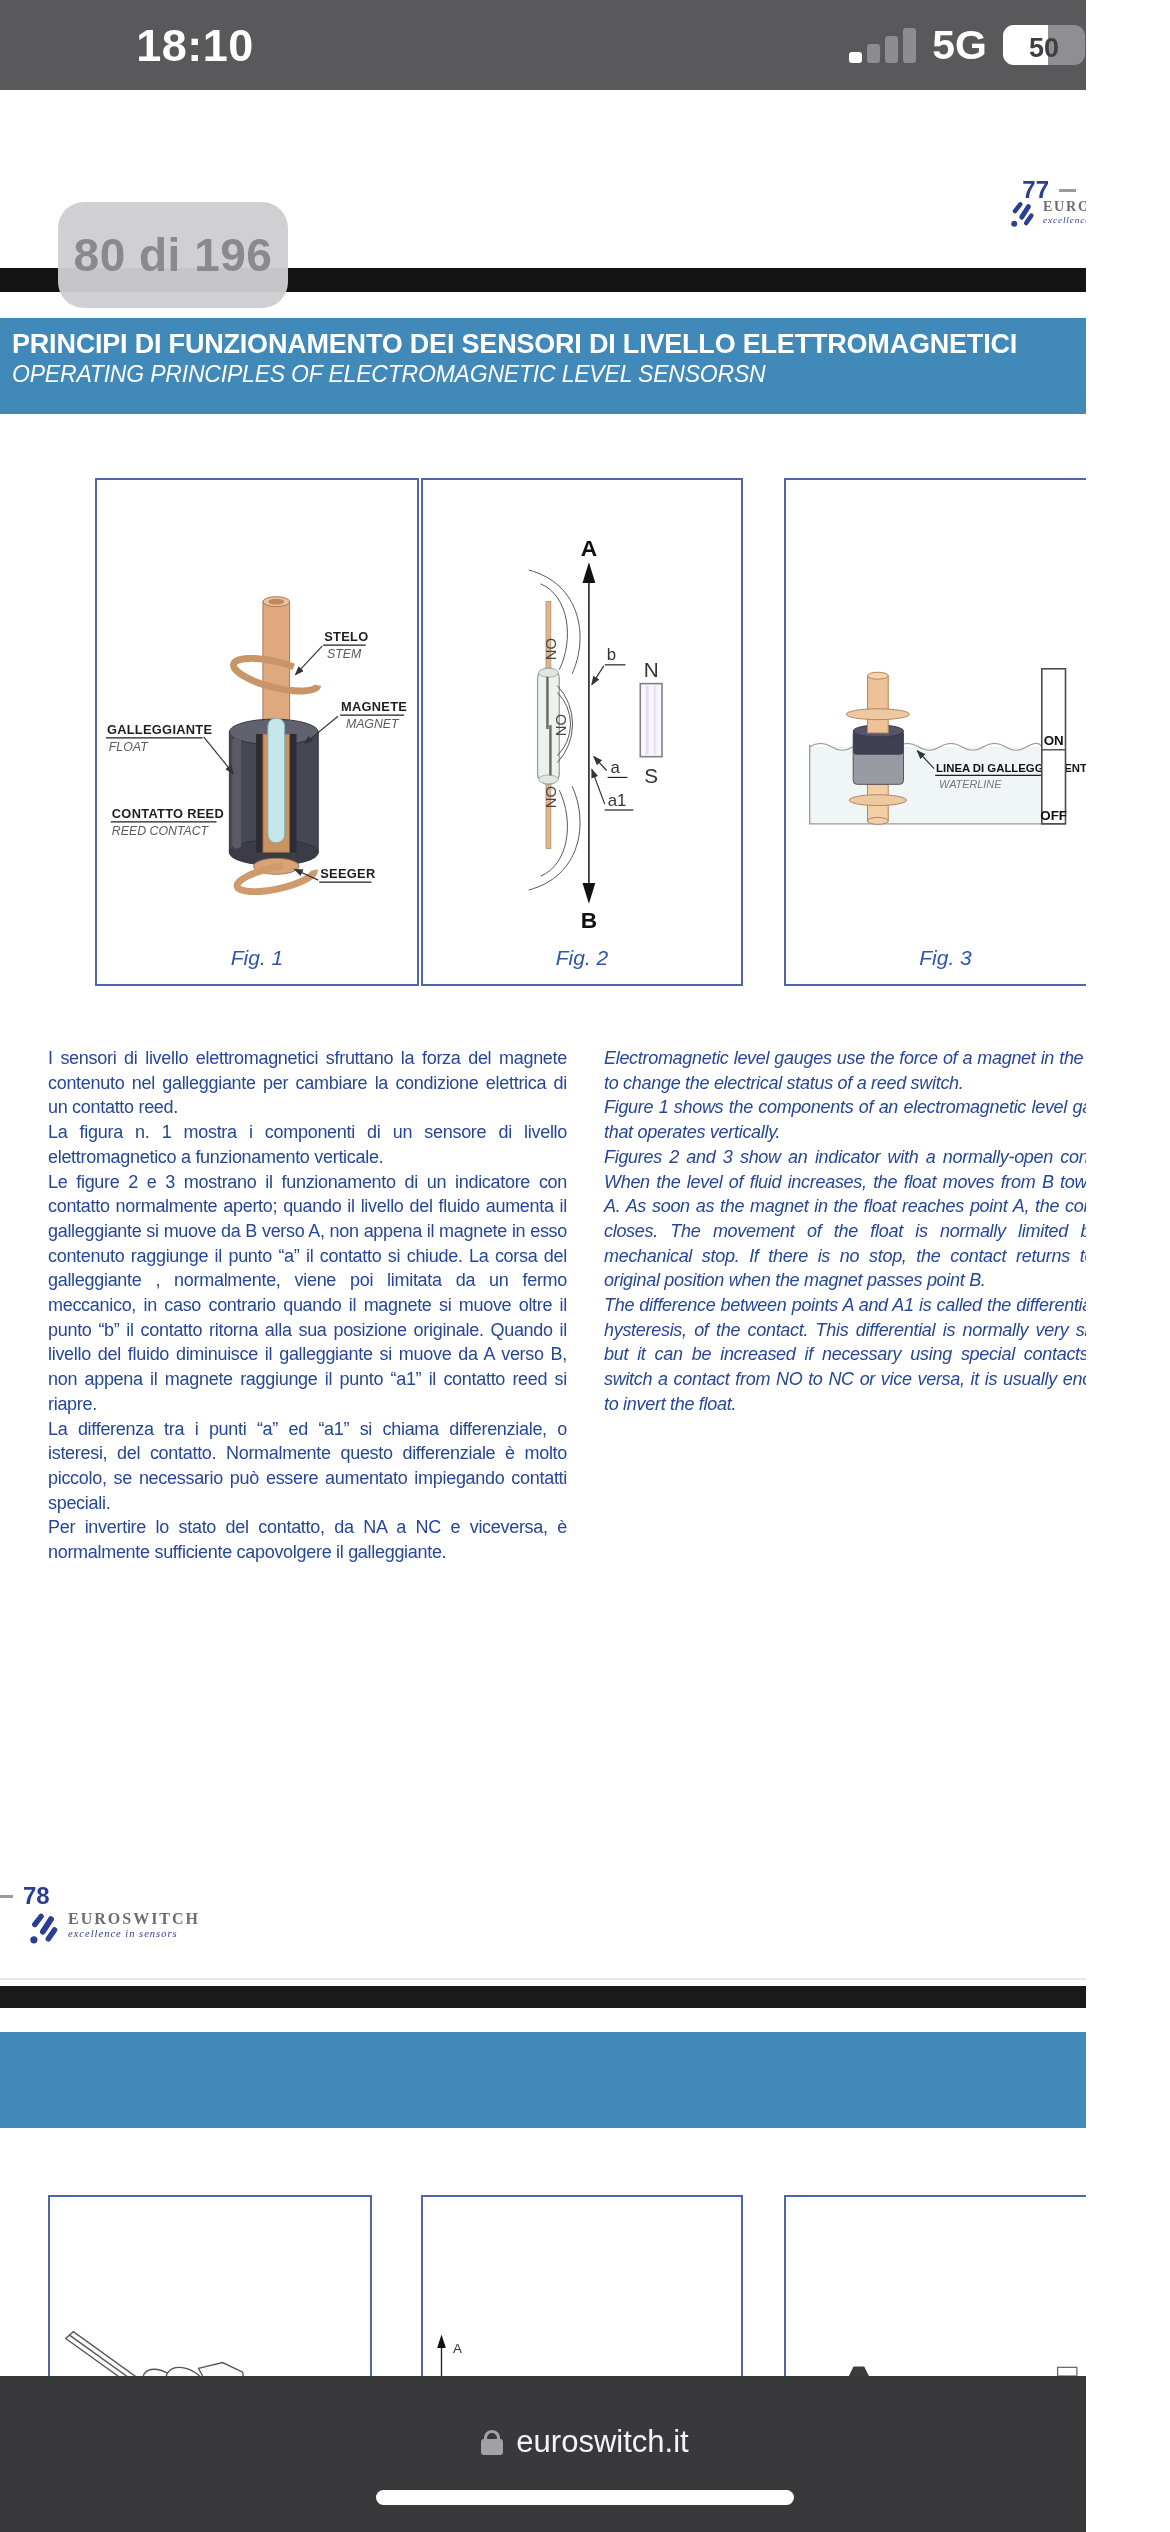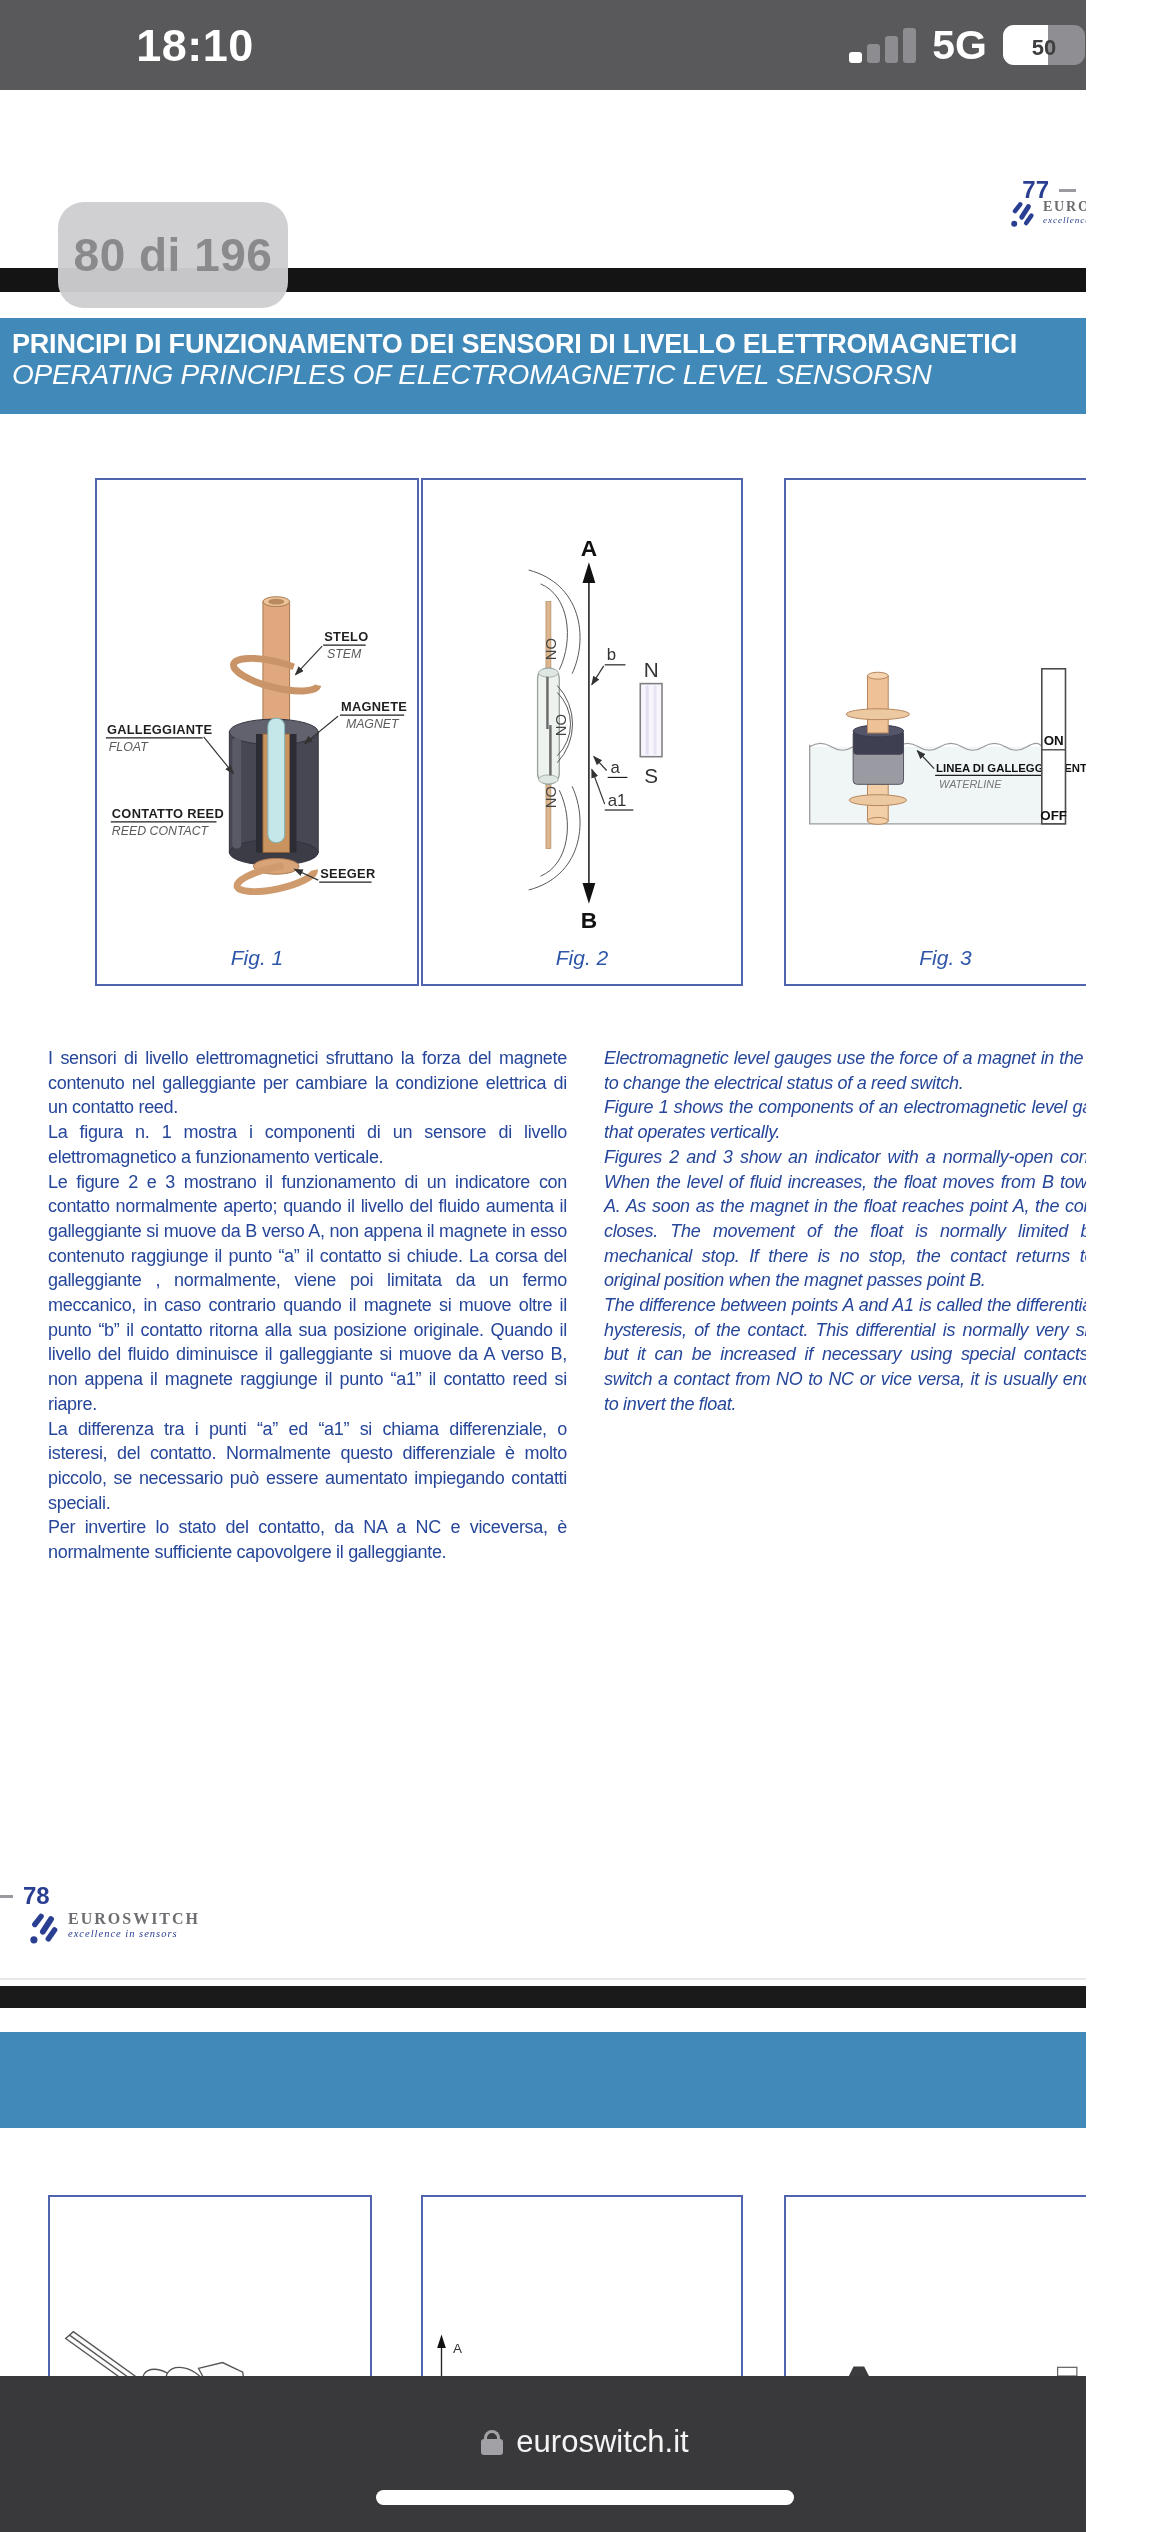--- a/index.html
+++ b/index.html
@@ -13,21 +13,21 @@
   .sb-right{position:absolute;right:78px;top:0;height:90px;display:flex;align-items:center;gap:16px;}
   .bars{display:flex;align-items:flex-end;gap:5px;height:36px;}
   .bars span{width:13px;border-radius:3px;background:#8d8d91;display:block;}
   .bars .b1{height:11px;background:#fff;}
   .bars .b2{height:19px;} .bars .b3{height:27px;} .bars .b4{height:35px;}
   .sb-net{font-size:41px;font-weight:700;}
   .batt-wrap{display:flex;align-items:center;}
   .batt{position:relative;width:82px;height:40px;border-radius:11px;background:#8f8f93;overflow:hidden;}
   .batt-fill{position:absolute;left:0;top:0;bottom:0;width:55%;background:#fff;}
   .batt-label{position:absolute;inset:0;display:flex;align-items:center;justify-content:center;
-              font-size:22px;font-weight:800;color:#3f3f42;margin-top:6px;}
+              font-size:27px;font-weight:800;color:#3f3f42;margin-top:6px;}
   .batt-nub{width:5px;height:15px;background:#8f8f93;border-radius:0 4px 4px 0;margin-left:2px;}
 
   
   .pn-top{position:absolute;top:176px;right:10px;display:flex;align-items:center;gap:10px;
           color:#2b3f92;font-weight:700;font-size:24px;}
   .pn-bottom{position:absolute;left:0;top:1882px;display:flex;align-items:center;gap:10px;
              color:#2b3f92;font-weight:700;font-size:24px;}
   .pn-dash{height:3px;background:#9a9aa0;}
   .pn-dash.t{width:17px;} .pn-dash.b{width:13px;}
 
@@ -46,21 +46,21 @@
 
   .bar-black{position:absolute;left:0;width:1170px;background:#141414;}
   .bar1{top:268px;height:24px;}
   .bar2{top:1986px;height:22px;background:#1a1a1a;}
   .sep{position:absolute;left:0;top:1978px;width:1170px;height:2px;background:#e8e8ea;}
 
   .band{position:absolute;left:0;background:#4189b8;color:#fff;box-sizing:border-box;}
   .band1{top:318px;height:96px;width:1156px;padding:11px 0 0 12px;}
   .band2{top:2032px;height:96px;width:1170px;}
   .band-title{font-size:27px;font-weight:700;line-height:31px;letter-spacing:-.2px;}
-  .band-sub{font-size:28px;font-style:italic;line-height:29px;letter-spacing:-.2px;}
+  .band-sub{font-size:23px;font-style:italic;line-height:29px;letter-spacing:-.2px;}
 
   
   .figbox{position:absolute;top:478px;height:508px;background:#fff;border:2px solid #5065ad;box-sizing:border-box;}
   #fb1{left:48px;width:324px;margin-left:47px;} #fb2{left:421px;width:322px;} #fb3{left:784px;width:323px;}
   .figbox2{position:absolute;top:2195px;height:183px;background:#fff;border:2px solid #5065ad;box-sizing:border-box;}
   #fb1b{left:48px;width:324px;} #fb2b{left:421px;width:322px;} #fb3b{left:784px;width:323px;}
   .figsvg{position:absolute;left:0;top:0;width:100%;height:100%;}
   .figcap{position:absolute;left:0;right:0;bottom:14px;text-align:center;color:#2d56a8;
           font-size:21px;font-weight:500;font-style:italic;}
 

